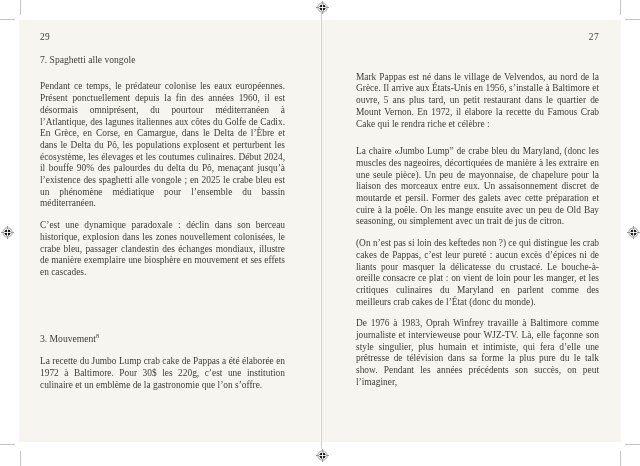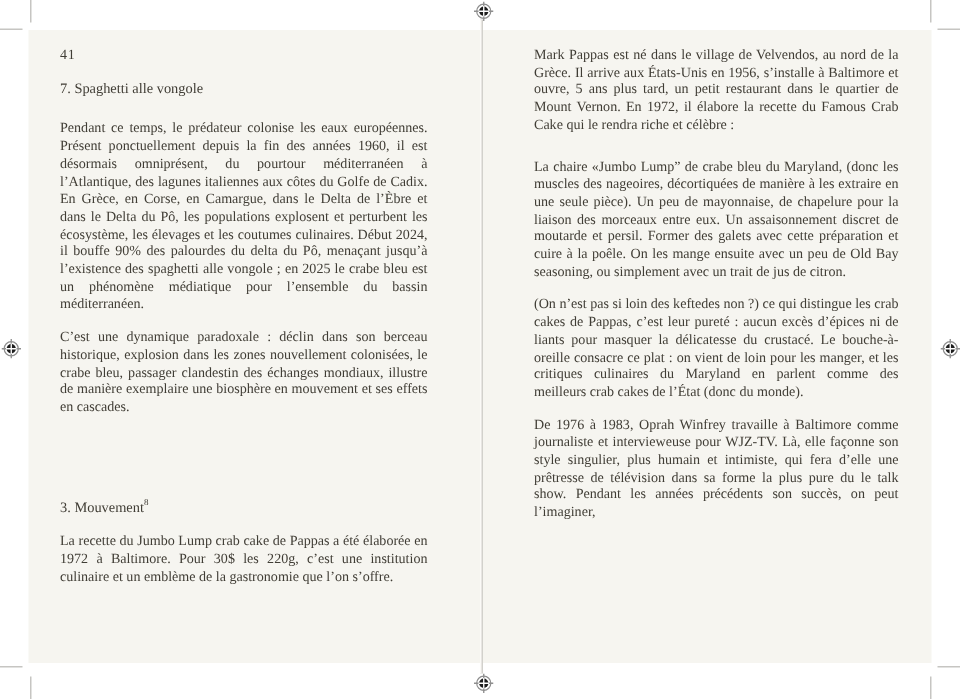--- a/index.html
+++ b/index.html
@@ -115,29 +115,30 @@
       <circle cx="6.5" cy="6.5" r="4.7" fill="none" stroke="#8f8f8f" stroke-width="0.8"></circle>
       <circle cx="6.5" cy="6.5" r="3.1" fill="#1c1c1c"></circle>
       <line x1="6.5" y1="3" x2="6.5" y2="10" stroke="#ffffff" stroke-width="0.9"></line>
       <line x1="3" y1="6.5" x2="10" y2="6.5" stroke="#ffffff" stroke-width="0.9"></line>
     </svg>
   </div>
 
   <div class="spread">
 
     <div class="page left">
-      <div class="pagenum">41</div>
+      <div class="pagenum">29</div>
       <h2 class="heading">7. Spaghetti alle vongole</h2>
       <p>Pendant ce temps, le prédateur colonise les eaux européennes. Présent ponctuellement depuis la fin des années 1960, il est désormais omniprésent, du pourtour méditerranéen à l’Atlantique, des lagunes italiennes aux côtes du Golfe de Cadix. En Grèce, en Corse, en Camargue, dans le Delta de l’Èbre et dans le Delta du Pô, les populations explosent et perturbent les écosystème, les élevages et les coutumes culinaires. Début 2024, il bouffe 90% des palourdes du delta du Pô, menaçant jusqu’à l’existence des spaghetti alle vongole ; en 2025 le crabe bleu est un phénomène médiatique pour l’ensemble du bassin méditerranéen.</p>
       <p>C’est une dynamique paradoxale : déclin dans son berceau historique, explosion dans les zones nouvellement colonisées, le crabe bleu, passager clandestin des échanges mondiaux, illustre de manière exemplaire une biosphère en mouvement et ses effets en cascades.</p>
       <h2 class="heading section-break"><span>3. Mouvement</span><sup>8</sup></h2>
       <p>La recette du Jumbo Lump crab cake de Pappas a été élaborée en 1972 à Baltimore. Pour 30$ les 220g, c’est une institution culinaire et un emblème de la gastronomie que l’on s’offre.</p>
     </div>
 
     <div class="page right">
+      <div class="pagenum">27</div>
       <p class="joined">Mark Pappas est né dans le village de Velvendos, au nord de la Grèce. Il arrive aux États-Unis en 1956, s’installe à Baltimore et ouvre, 5 ans plus tard, un petit restaurant dans le quartier de Mount Vernon. En 1972, il élabore la recette du Famous Crab Cake qui le rendra riche et célèbre :</p>
       <p>La chaire «Jumbo Lump” de crabe bleu du Maryland, (donc les muscles des nageoires, décortiquées de manière à les extraire en une seule pièce). Un peu de mayonnaise, de chapelure pour la liaison des morceaux entre eux. Un assaisonnement discret de moutarde et persil. Former des galets avec cette préparation et cuire à la poêle. On les mange ensuite avec un peu de Old Bay seasoning, ou simplement avec un trait de jus de citron.</p>
       <p>(On n’est pas si loin des keftedes non ?) ce qui distingue les crab cakes de Pappas, c’est leur pureté : aucun excès d’épices ni de liants pour masquer la délicatesse du crustacé. Le bouche-à-oreille consacre ce plat : on vient de loin pour les manger, et les critiques culinaires du Maryland en parlent comme des meilleurs crab cakes de l’État (donc du monde).</p>
       <p>De 1976 à 1983, Oprah Winfrey travaille à Baltimore comme journaliste et intervieweuse pour WJZ-TV. Là, elle façonne son style singulier, plus humain et intimiste, qui fera d’elle une prêtresse de télévision dans sa forme la plus pure du le talk show. Pendant les années précédents son succès, on peut l’imaginer,</p>
     </div>
 
   </div>
 
   <div class="fold"></div>
 

